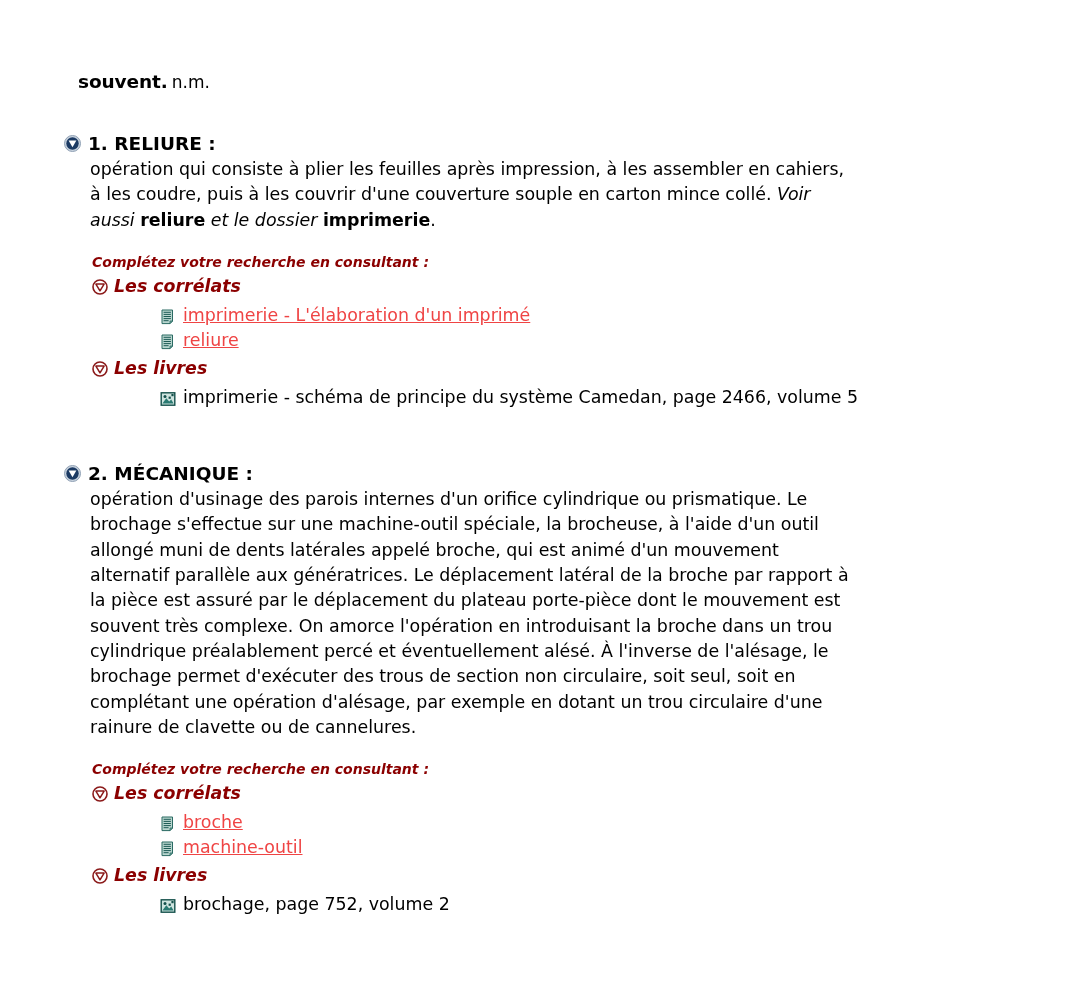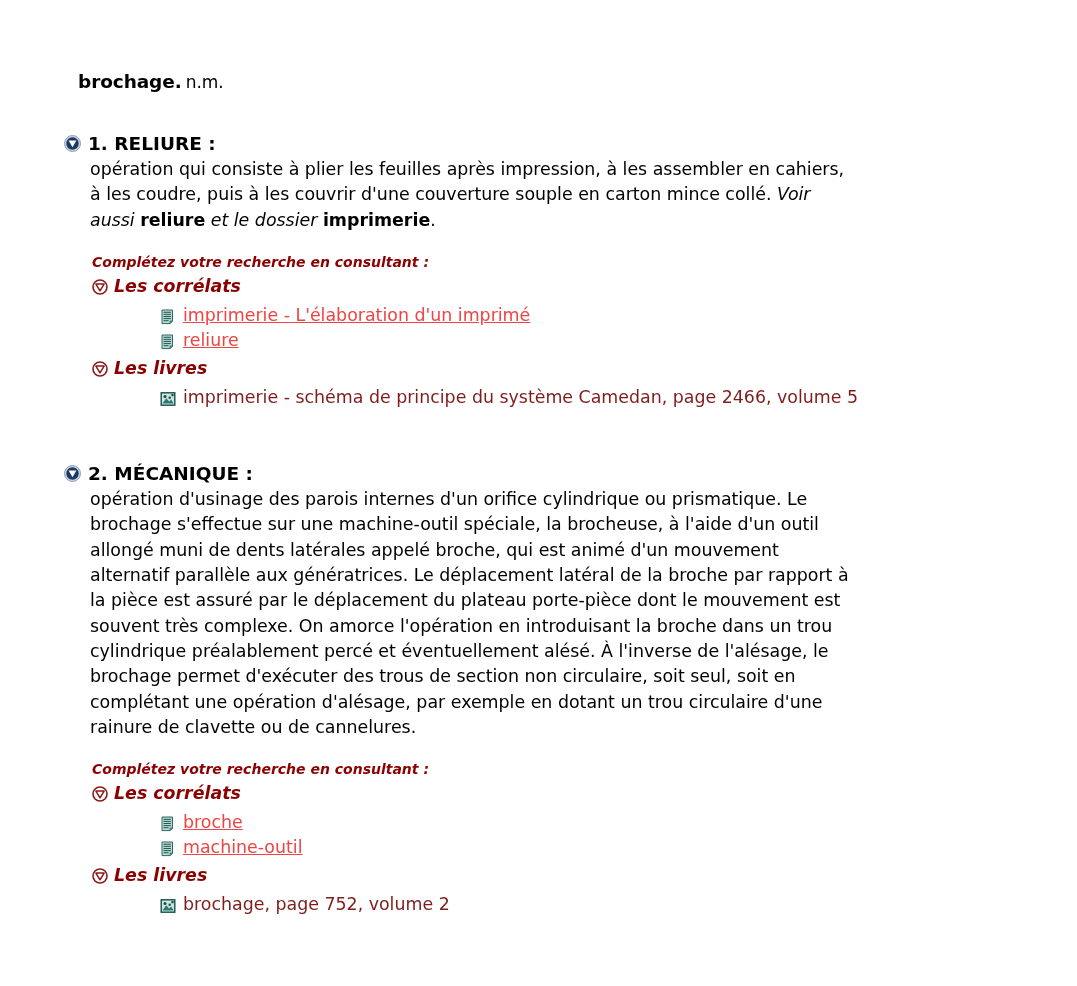--- a/index.html
+++ b/index.html
@@ -126,33 +126,33 @@
     top: 4px;
     width: 16px;
     height: 16px;
   }
   a.corr-link {
     color: #ef4444;
     text-decoration: underline;
     font-size: 17.4px;
   }
   span.book-link {
-    color: #7f1d1d;
+    color: #000000;
     text-decoration: none;
     font-size: 17.4px;
   }
   .group.livres .group-list li { line-height: 27px; }
 </style>
 </head>
 <body>
 
 <div class="page">
 
   <div class="entry-header">
-    <span class="entry-word">brochage.</span><span class="entry-pos">n.m.</span>
+    <span class="entry-word">souvent.</span><span class="entry-pos">n.m.</span>
   </div>
 
   <div id="senses-root">
       <div class="sense" style="top:132px">
         <div class="sense-title-row">
           <span class="bullet-icon"><svg width="17" height="17" viewBox="0 0 17 17">
               <circle cx="8.5" cy="8.5" r="8" fill="#c9d3de" stroke="#8fa0b4" stroke-width="1"></circle>
               <circle cx="8.5" cy="8.5" r="6.2" fill="#1b3a63"></circle>
               <polygon points="4.6,5.6 12.4,5.6 8.5,12.2" fill="#ffffff"></polygon>
             </svg></span>

